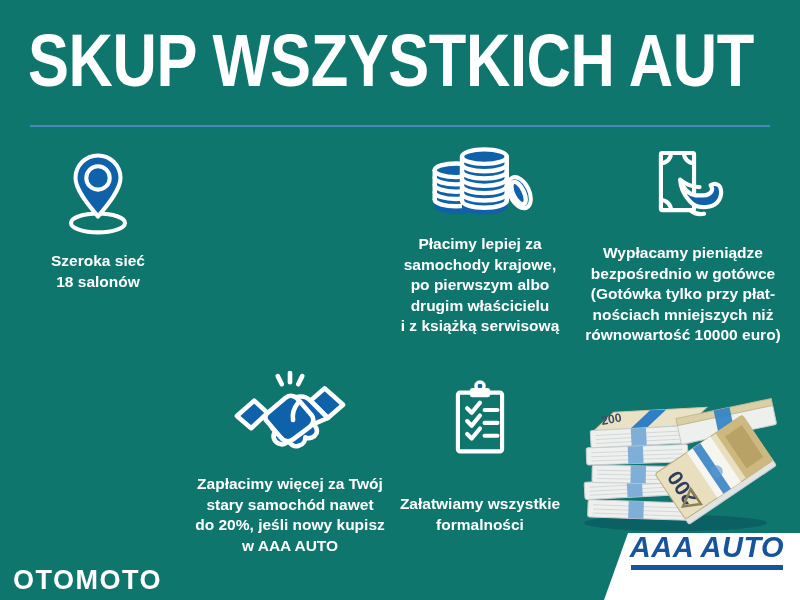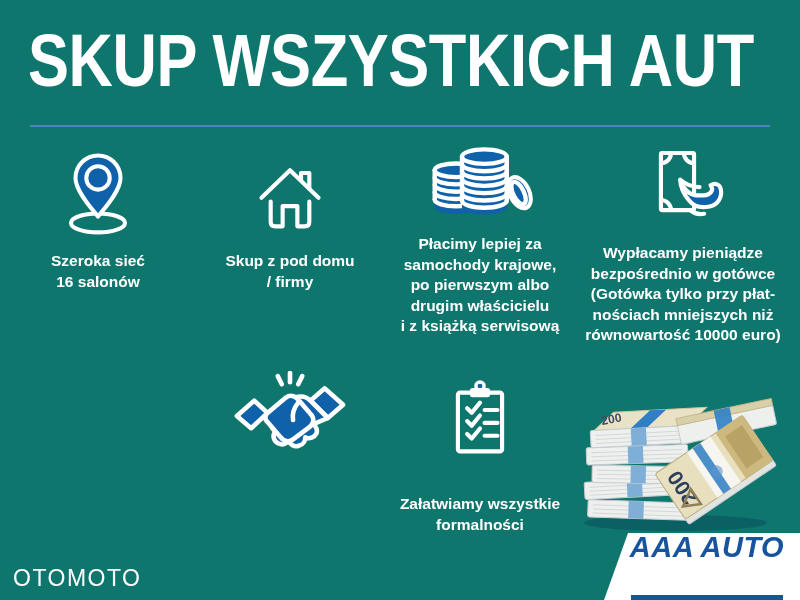--- a/index.html
+++ b/index.html
@@ -32,27 +32,27 @@
   .c6 { left:190px; top:369px; width:200px; }
   .c7 { left:388px; top:372px; width:184px;gap:17px; }
   .photo-cell { position:absolute; left:574px; top:378px; width:218px; height:156px; }
   .photo-cell svg { width:100%; height:100%; }
   .ic { display:block; }
   .stroke { fill:none; stroke:#ffffff; stroke-width:4.5; stroke-linecap:round; stroke-linejoin:round; }
   .fillbg { fill:#0f61a9; stroke:#ffffff; stroke-width:4.5; stroke-linecap:round; stroke-linejoin:round; }
   .solidw { fill:#ffffff; stroke:none; }
   .otomoto {
     position:absolute; left:13px; top:565px;
-    font-size:23px; font-weight:400; letter-spacing:1.5px; color:#ffffff;
+    font-size:27px; font-weight:700; letter-spacing:1.5px; color:#ffffff;
   }
   .aaa-box {
     position:absolute; right:0; bottom:0; width:200px; height:67px;
     background:#ffffff;
     clip-path:polygon(14% 0, 100% 0, 100% 100%, 2% 100%);
-    display:flex; flex-direction:column; align-items:center; justify-content:space-between;
+    display:flex; flex-direction:column; align-items:center; justify-content:flex-start;
     padding-left:14px; box-sizing:border-box;
   }
   .aaa-text {
     font-style:italic; font-weight:700; font-size:29px; line-height:1;
     color:#17549e; letter-spacing:0.5px;
   }
   .aaa-underline { width:152px; height:5px; background:#17549e; margin-top:3px; }
 </style>
 </head>
 <body>
@@ -64,34 +64,23 @@
 
   <div class="cell c1">
     <div class="icon-box">
       <svg class="ic" width="90" height="94" viewBox="0 0 100 100">
         <ellipse class="stroke" cx="50" cy="81" rx="30" ry="10.5" stroke-width="4"></ellipse>
         <path class="fillbg" d="M50 74 C44 66 25 46 25 31 A25 25 0 0 1 75 31 C75 46 56 66 50 74 Z"></path>
         <circle class="stroke" cx="50" cy="31" r="13"></circle>
       </svg>
     </div>
     <div class="caption">Szeroka sieć
-16 salonów</div>
-  </div>
-
-  <div class="cell c2">
-    <div class="icon-box">
-      <svg class="ic" width="96" height="92" viewBox="0 0 100 100">
-        <path class="stroke" d="M19 52 L50 22 L81 52"></path>
-        <path class="stroke" d="M62 33 L62 25 L71 25 L71 42"></path>
-        <path class="stroke" d="M29 56 L29 78 Q29 83 34 83 L42 83 L42 61 L58 61 L58 83 L66 83 Q71 83 71 78 L71 56"></path>
-      </svg>
-    </div>
-    <div class="caption">Skup z pod domu
-/ firmy</div>
-  </div>
+18 salonów</div>
+  </div>
+
 
   <div class="cell c3">
     <div class="icon-box">
       <svg class="ic" width="112" height="90" viewBox="0 0 115 92">
 
         <path d="M11 36 A22 7 0 0 1 55 36 L55 74 A22 7 0 0 1 11 74 Z" fill="#0f61a9"></path>
         <ellipse class="stroke" cx="33" cy="36" rx="22" ry="7" stroke-width="4.2"></ellipse>
         <path class="stroke" stroke-width="4.2" d="M11 43.5 A22 7 0 0 0 55 43.5"></path>
         <path class="stroke" stroke-width="4.2" d="M11 51 A22 7 0 0 0 55 51"></path>
         <path class="stroke" stroke-width="4.2" d="M11 58.5 A22 7 0 0 0 55 58.5"></path>
@@ -149,20 +138,24 @@
         <path class="stroke" stroke-width="4" d="M48 13 L44 5"></path>
         <path class="stroke" stroke-width="4" d="M56 11 L56 2"></path>
         <path class="stroke" stroke-width="4" d="M64 13 L68 5"></path>
         <path class="fillbg" stroke-width="4.2" d="M108 33 L90 17 L76 29 L93 46 Z"></path>
         <path class="fillbg" stroke-width="4.2" d="M93 46 L76 29 C70 23 61 24 56 30 L40 46 C36 50 37 56 42 59 C38 63 40 69 45 71 C49 73 53 71 55 68 C56 72 60 75 65 73 C69 72 71 68 71 65 C75 67 80 65 82 61 C83 58 82 55 79 52 Z"></path>
         <path class="fillbg" stroke-width="4.2" d="M4 44 L21 29 L34 41 L18 56 Z"></path>
         <path class="fillbg" stroke-width="4.2" d="M34 41 L52 26 C56 23 61 24 64 28 L77 43 C80 47 79 52 75 55 L59 67 C55 70 50 69 47 65 L34 50 C31 47 31 44 34 41 Z"></path>
         <path class="stroke" stroke-width="3.8" d="M64 31 C60 36 58 42 59 48"></path>
       </svg>
     </div>
+    <div class="caption">Zapłacimy więcej za Twój
+stary samochód nawet
+do 20%, jeśli nowy kupisz
+w AAA AUTO</div>
   </div>
 
   <div class="cell c7">
     <div class="icon-box">
       <svg class="ic" width="92" height="92" viewBox="0 0 100 100">
         <rect class="stroke" x="26" y="18" width="48" height="64" rx="2.5"></rect>
         <circle cx="50" cy="11" r="4.5" fill="#0f61a9" stroke="#ffffff" stroke-width="3.6"></circle>
         <rect class="solidw" x="39" y="13" width="22" height="10" rx="3"></rect>
         <path class="stroke" stroke-width="4.6" d="M36 35 L41 40 L50 29"></path>
         <path class="stroke" stroke-width="4.6" d="M55 37 L69 37"></path>

